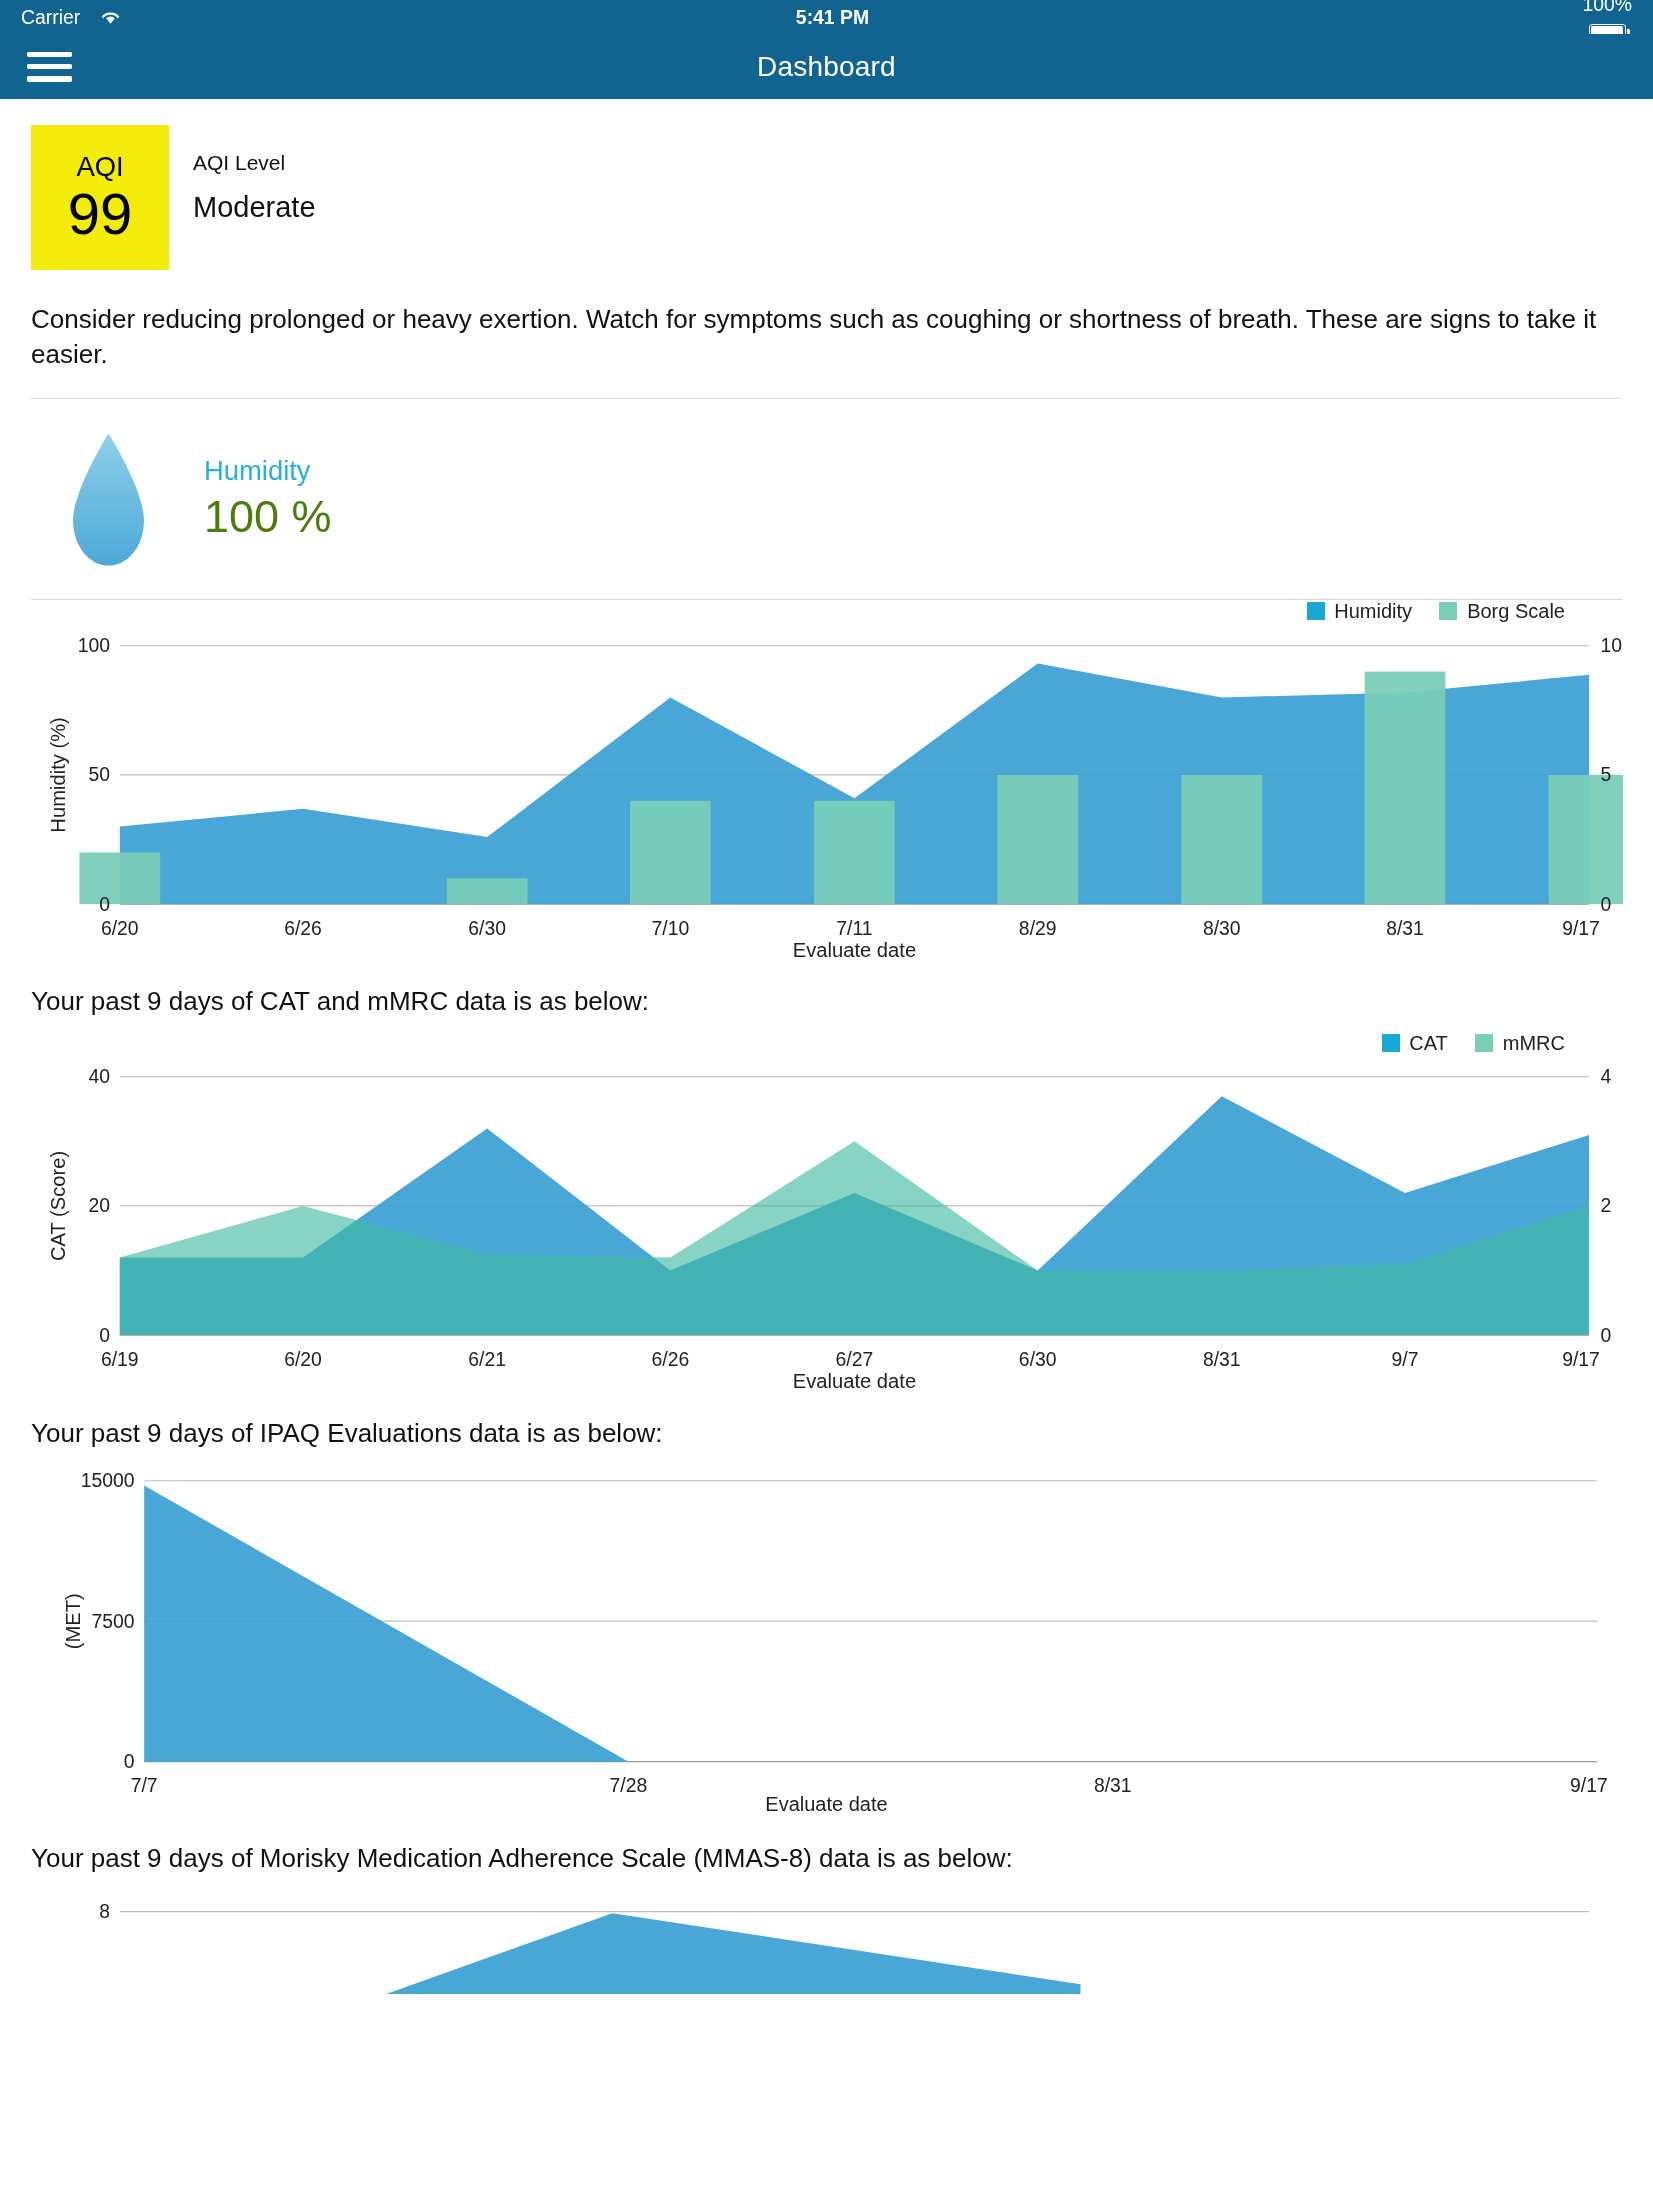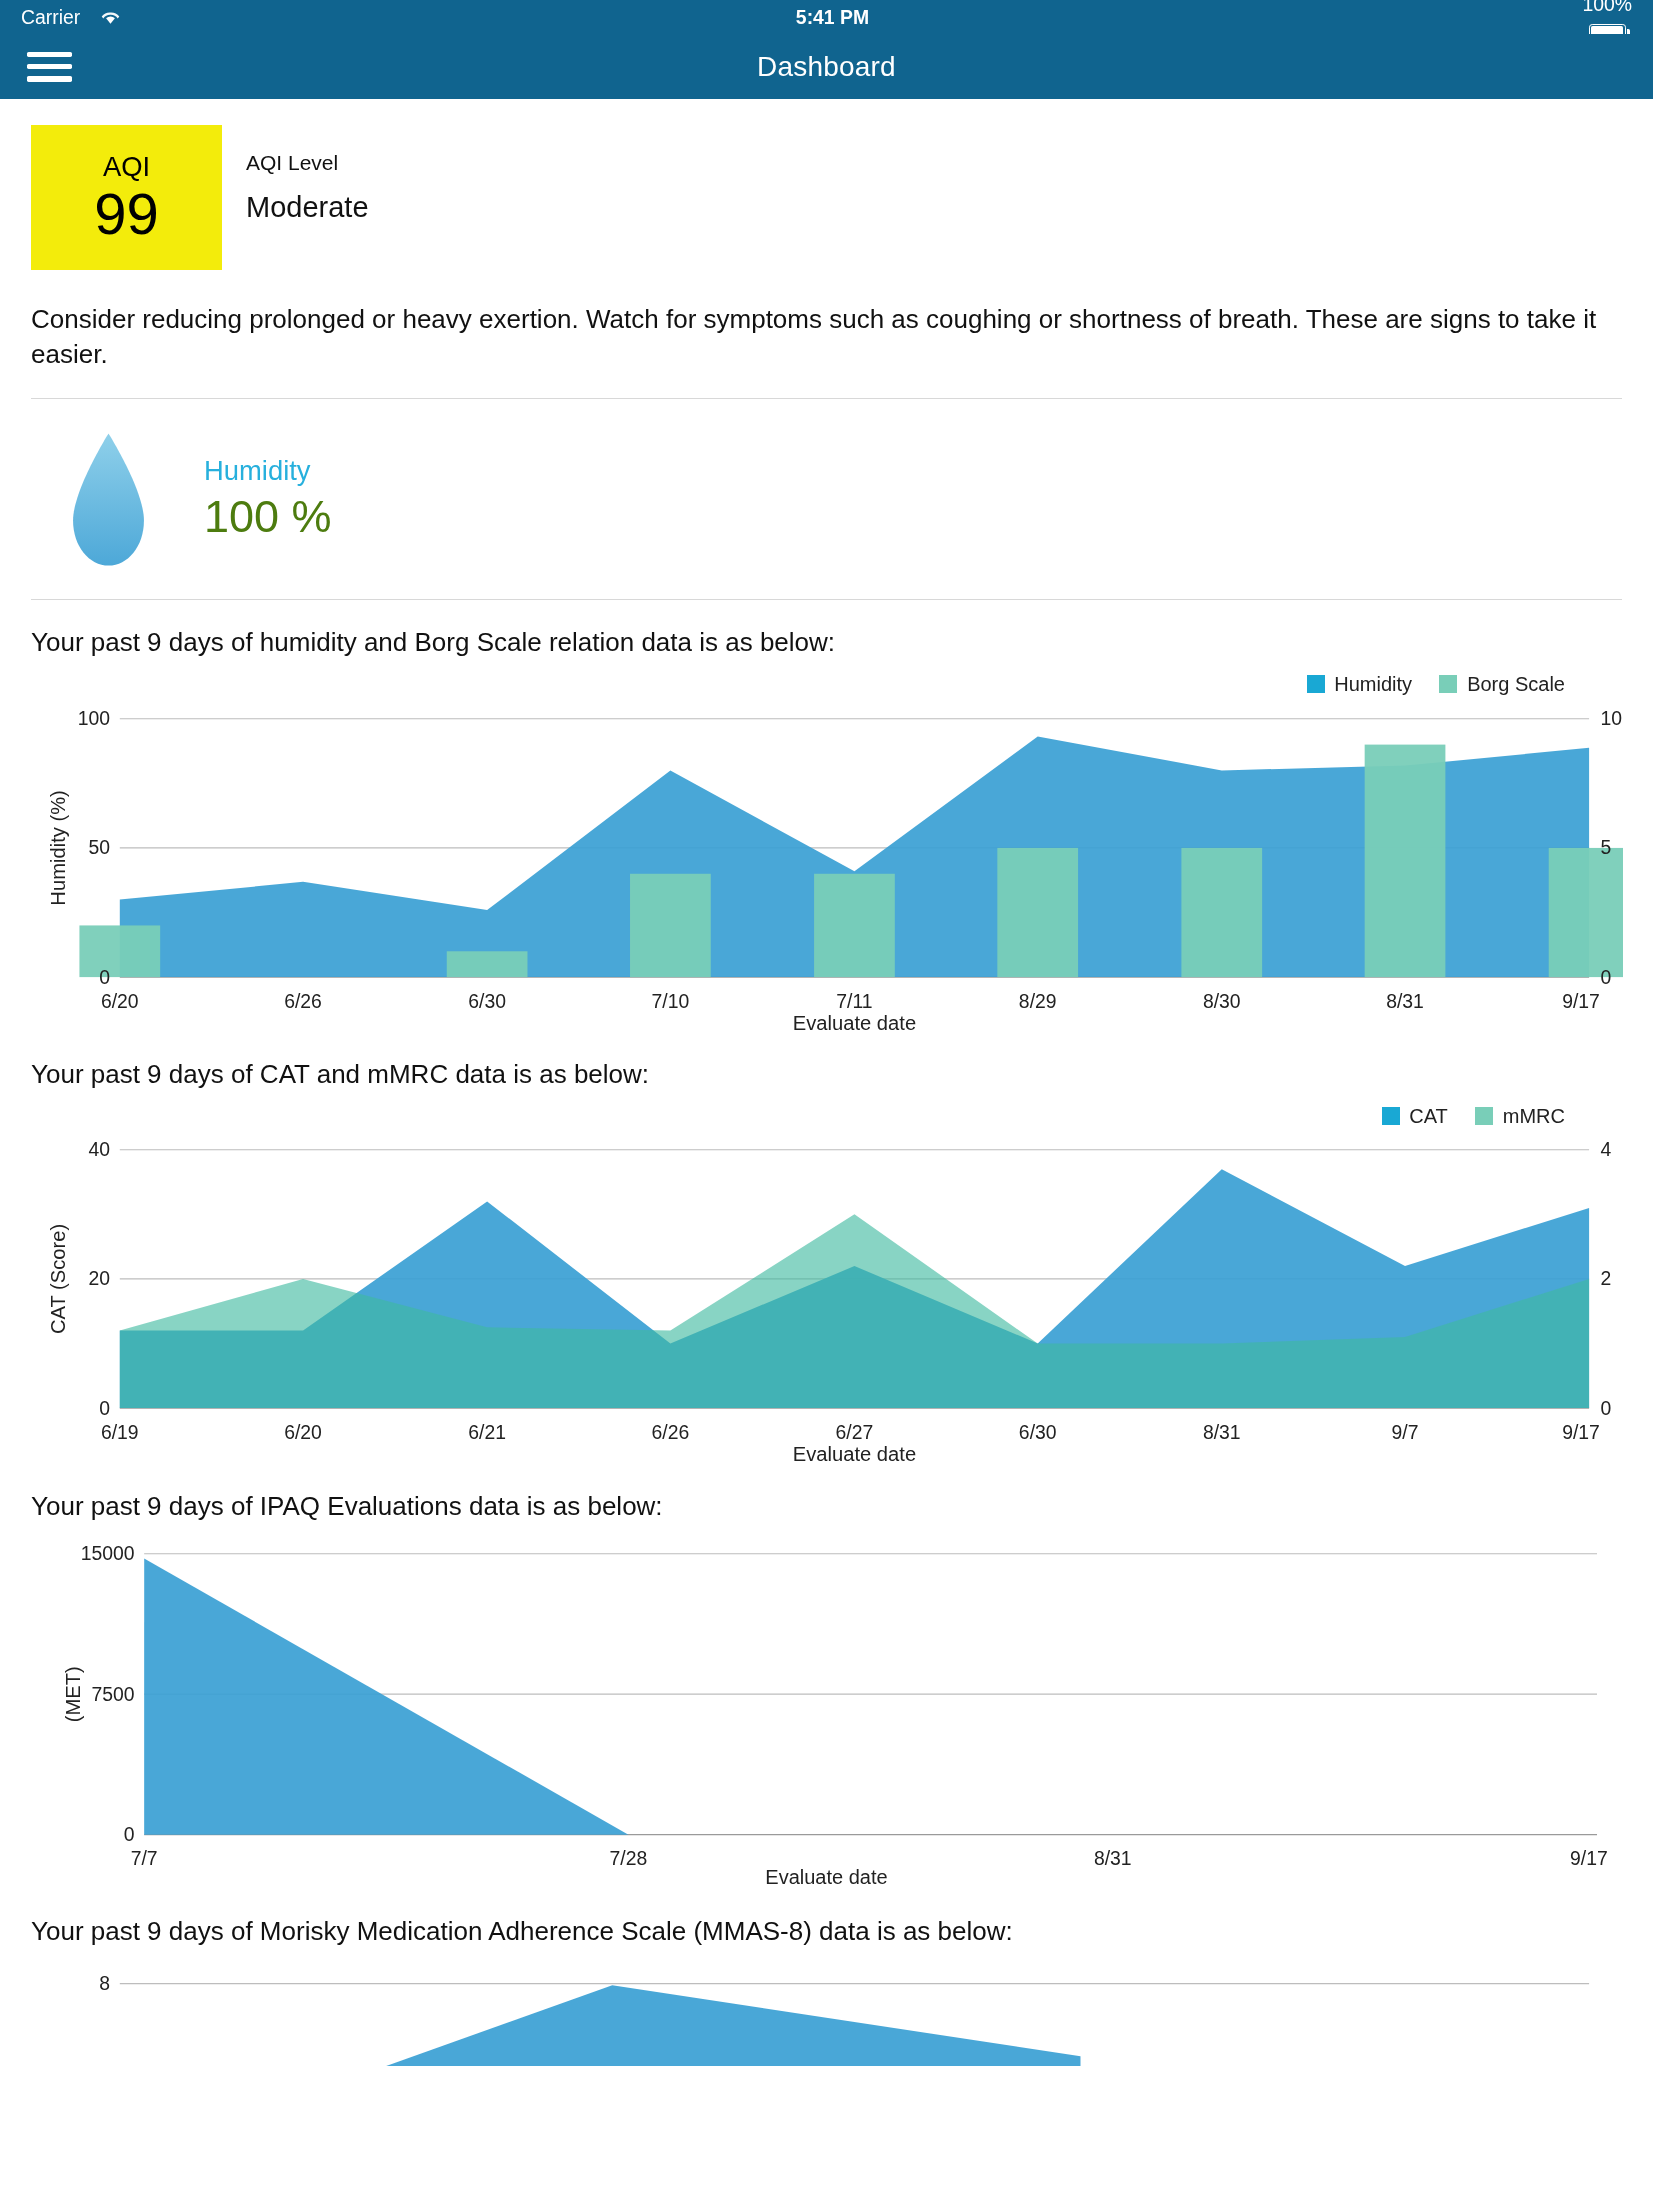--- a/index.html
+++ b/index.html
@@ -109,21 +109,21 @@
     padding: 0 31px;
     box-sizing: border-box;
   }
 
   .aqi-row {
     display: flex;
     align-items: flex-start;
     padding-top: 26px;
   }
   .aqi-badge {
-    width: 191px;
+    width: 138px;
     height: 145px;
     background: #f3ec0b;
     display: flex;
     flex-direction: column;
     align-items: center;
     justify-content: center;
     color: #000;
   }
   .aqi-badge .aqi-label {
     font-size: 27.4px;
@@ -269,21 +269,20 @@
         <path d="M60 8 C60 8 16 78 16 116 C16 148 36 172 60 172 C84 172 104 148 104 116 C104 78 60 8 60 8 Z" fill="url(#dropGrad)"></path>
       </svg>
     </div>
     <div class="humidity-texts">
       <div class="humidity-label">Humidity</div>
       <div class="humidity-value">100 %</div>
     </div>
   </div>
   <div class="divider"></div>
 
-  <div class="section-caption">Your past 9 days of humidity and Borg Scale relation data is as below:</div>
 
   <div class="chart-block">
     <div class="legend">
       <span class="legend-item">
         <span class="legend-swatch" style="background:#19a8d4"></span>
         <span>Humidity</span>
       </span>
       <span class="legend-item">
         <span class="legend-swatch" style="background:#79ceb8"></span>
         <span>Borg Scale</span>

